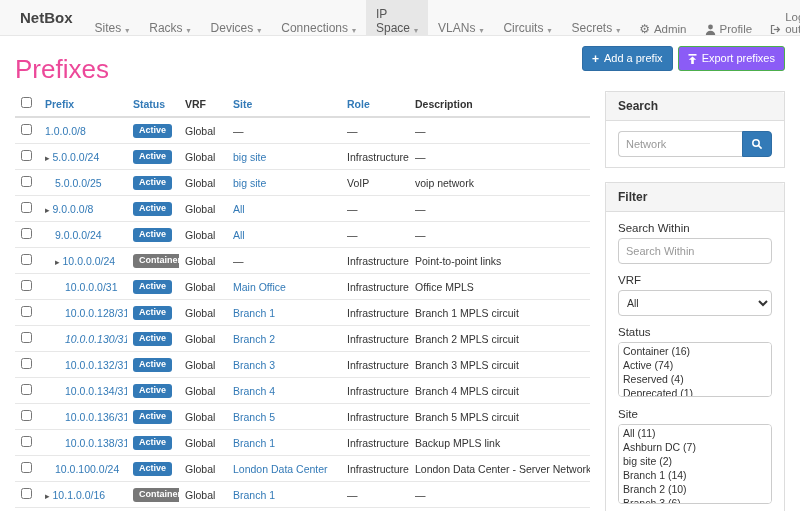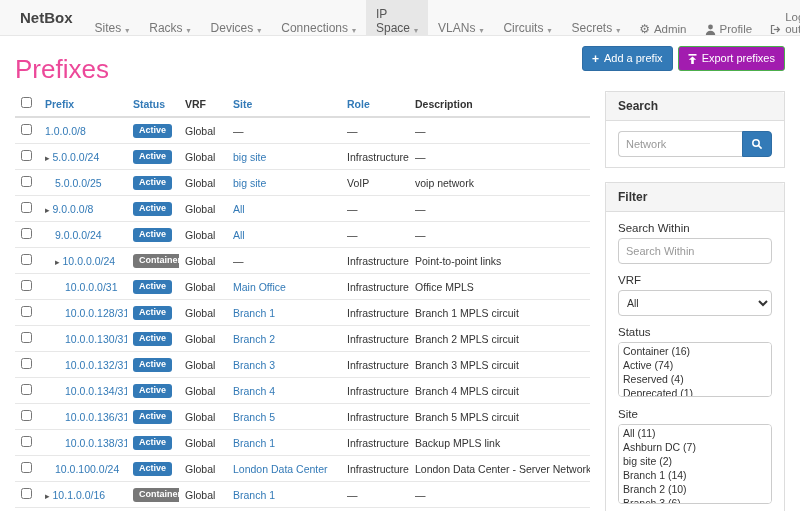--- a/index.html
+++ b/index.html
@@ -22,21 +22,21 @@
   
   .page-header{display:flex;justify-content:space-between;align-items:flex-start;
     padding:8px 15px 6px}
   .page-title{font-size:26px;font-weight:400;color:#ec4899;margin-top:10px}
   .btn-row{display:flex;gap:5px;margin-top:2px}
   .btn{display:inline-flex;align-items:center;gap:5px;font-size:11px;color:#fff;
     padding:5px 9px;border-radius:3px;border:1px solid transparent;cursor:pointer;
     font-family:inherit;line-height:1.2}
   .btn-primary{background:#337ab7;border-color:#2e6da4}
   .btn-info{background:#5bc0de;border-color:#46b8da}
-  .btn-success{background:#a21caf;border-color:#4cae4c}
+  .btn-success{background:#8b5cf6;border-color:#4cae4c}
   .btn-icon{display:inline-flex;align-items:center;font-weight:bold}
 
   
   .main{display:flex;padding:0 15px;gap:15px;align-items:flex-start}
   .table-wrap{flex:1;min-width:0}
 
   
   table{width:100%;border-collapse:collapse;font-size:10.5px;table-layout:fixed}
   th{text-align:left;padding:6px 6px;border-bottom:2px solid #ddd;font-size:10.5px;
     white-space:nowrap;color:#333}
@@ -256,21 +256,21 @@
             <td><input type="checkbox" style=""></td>
             <td style="padding-left: 26px;"><a class="lnk">10.0.0.128/31</a></td>
             <td><span class="badge badge-active">Active</span></td>
             <td>Global</td>
             <td><a class="lnk">Branch 1</a></td>
             <td>Infrastructure</td>
             <td>Branch 1 MPLS circuit</td>
           </tr>
           <tr>
             <td><input type="checkbox" style=""></td>
-            <td style="padding-left: 26px;"><a class="lnk">10.0.0.130/31</a></td>
+            <td style="padding-left: 26px; font-style: italic;"><a class="lnk">10.0.0.130/31</a></td>
             <td><span class="badge badge-active">Active</span></td>
             <td>Global</td>
             <td><a class="lnk">Branch 2</a></td>
             <td>Infrastructure</td>
             <td>Branch 2 MPLS circuit</td>
           </tr>
           <tr>
             <td><input type="checkbox" style=""></td>
             <td style="padding-left: 26px;"><a class="lnk">10.0.0.132/31</a></td>
             <td><span class="badge badge-active">Active</span></td>

